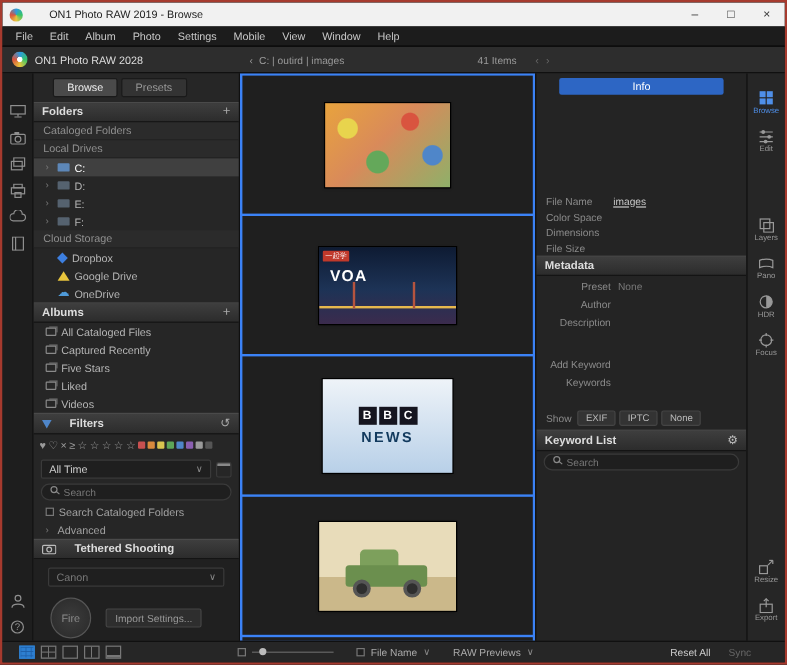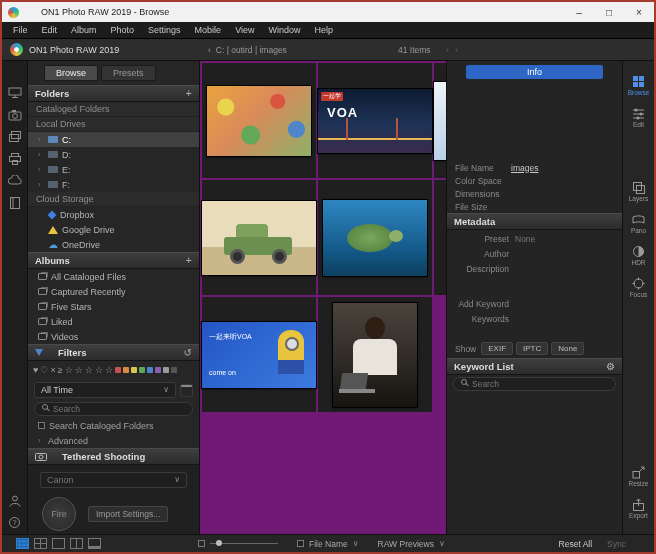--- a/index.html
+++ b/index.html
@@ -97,22 +97,22 @@
   .cbx { width:7px; height:7px; border:1px solid #777; background:#1f1f1f; flex:0 0 auto; }
   .teth-body { background:#202020; padding:4px 6px 2px; }
   .fire-wrap { display:flex; align-items:center; gap:12px; padding:7px 4px 6px 8px; }
   .fire-btn { width:34px; height:34px; border-radius:50%; border:1px solid #555;
               background:radial-gradient(#3c3c3c,#292929); color:#8a8a8a;
               display:flex; align-items:center; justify-content:center; font-size:9px; }
   .import-btn { background:#2e2e2e; border:1px solid #454545; border-radius:2px;
                 padding:2px 7px; color:#999; font-size:8.5px; }
 
   
-  .grid { flex:1; background:#701a75; padding:2px; display:grid;
-          grid-template-columns:1fr 1fr 1fr; grid-auto-rows:115px; gap:2px; min-width:0;
+  .grid { flex:1; background:#3b82f6; padding:2px; display:grid;
+          grid-template-columns:1fr; grid-auto-rows:115px; gap:2px; min-width:0;
           overflow:hidden; }
   .cell { background:#1f1f1f; display:flex; align-items:center; justify-content:center; }
   .thumb { position:relative; overflow:hidden; box-shadow:0 0 0 1px #000, 0 1px 3px rgba(0,0,0,.7); }
   .t-classroom { width:104px; height:70px; background:
       radial-gradient(circle at 18% 30%, #e8d44d 0 8px, transparent 9px),
       radial-gradient(circle at 68% 22%, #d9543f 0 7px, transparent 8px),
       radial-gradient(circle at 42% 70%, #64a85a 0 9px, transparent 10px),
       radial-gradient(circle at 86% 62%, #4f86c9 0 8px, transparent 9px),
       linear-gradient(135deg,#e8a33d,#d98a5a 45%,#8fb069); }
   .t-voa { width:114px; height:64px; background:linear-gradient(180deg,#0e1b33 0%,#1d3356 55%,#3b2b4d 100%); }
@@ -240,21 +240,21 @@
     <span class="menu-item">Photo</span>
     <span class="menu-item">Settings</span>
     <span class="menu-item">Mobile</span>
     <span class="menu-item">View</span>
     <span class="menu-item">Window</span>
     <span class="menu-item">Help</span>
   </div>
 
   <div class="topbar">
     <span class="logo"></span>
-    <span class="app-name">ON1 Photo RAW 2019</span>
+    <span class="app-name">ON1 Photo RAW 2028</span>
     <span class="tb-crumb">
       <span>‹</span>
       <span>C: | outird | images</span>
     </span>
     <span class="tb-count">41 Items</span>
     <span class="tb-arrows">
       <span>‹</span>
       <span>›</span>
     </span>
   </div>

